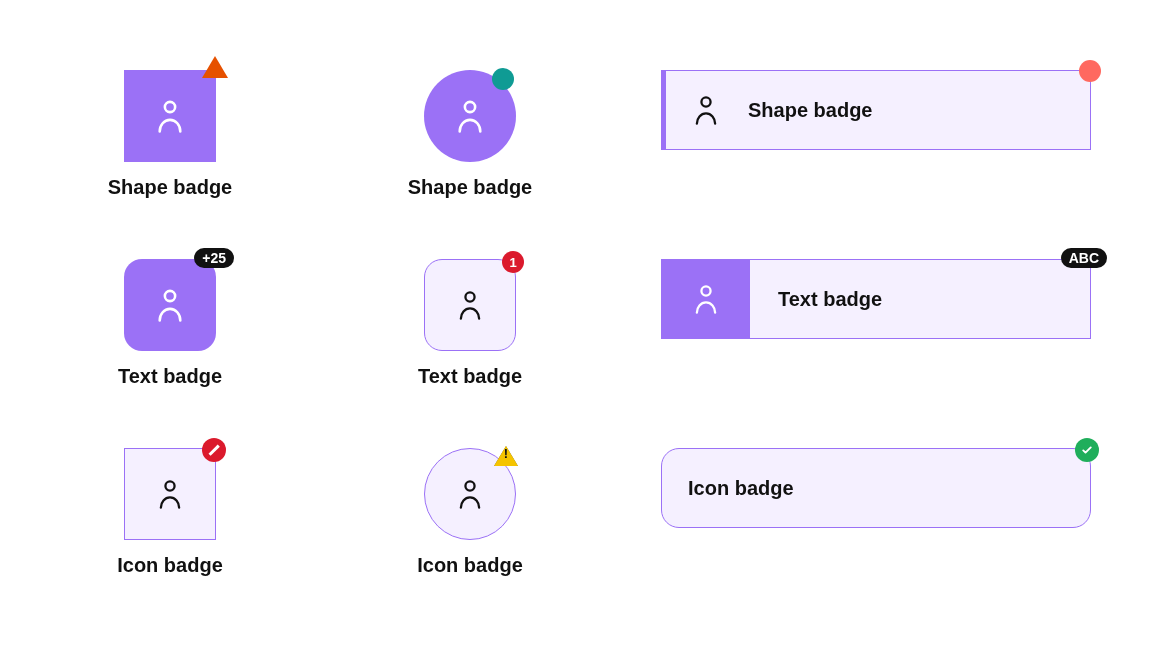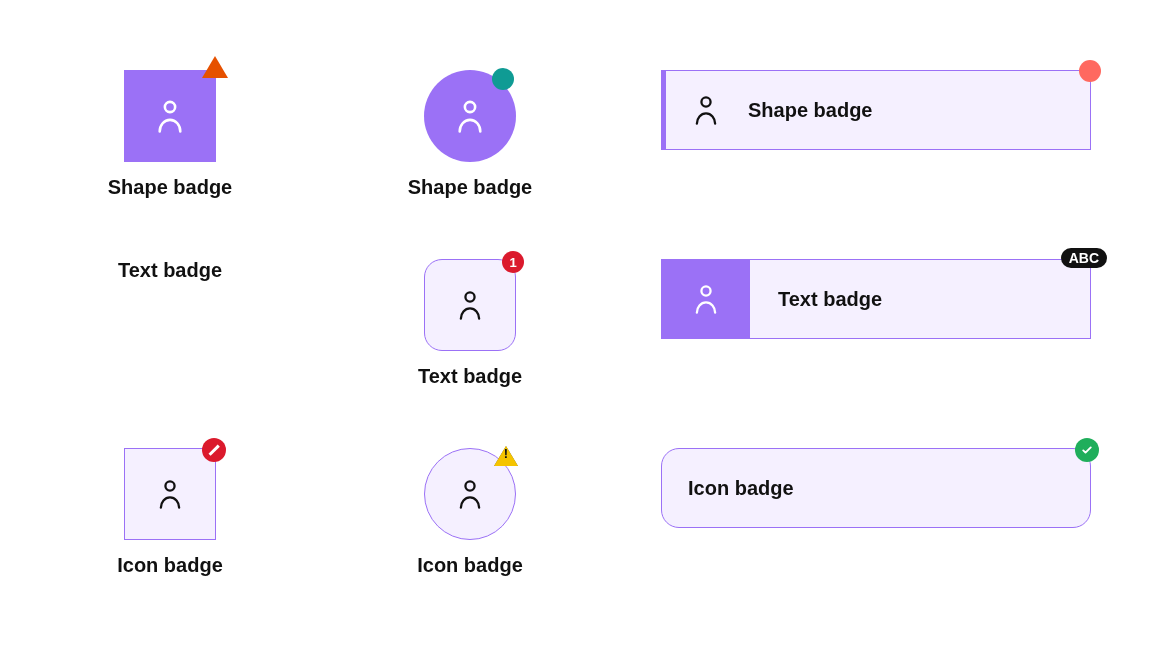--- a/index.html
+++ b/index.html
@@ -225,20 +225,29 @@
           </svg>
         <span class="bar-text">Shape badge</span>
       </div>
       <div class="badge">
           <div class="dot-coral"></div>
         </div>
     </div>
   </div>
 
   <div class="cell">
+    <div class="avatar-wrap">
+      <div class="avatar squircle-filled">
+        <svg width="32" height="36" viewBox="0 0 24 28" fill="none" stroke="#ffffff" stroke-width="2" stroke-linecap="round">
+            <circle cx="12" cy="7" r="4"></circle>
+            <path d="M4 26c0-5 3.5-9 8-9s8 4 8 9"></path>
+          </svg>
+      </div>
+      <div class="badge" style="top:-10px; right:-18px;"><span class="pill-black">+25</span></div>
+    </div>
     <div class="caption">Text badge</div>
   </div>
 
   <div class="cell">
     <div class="avatar-wrap">
       <div class="avatar squircle-outline">
         <svg width="28" height="32" viewBox="0 0 24 28" fill="none" stroke="#111" stroke-width="2" stroke-linecap="round">
             <circle cx="12" cy="7" r="4"></circle>
             <path d="M4 26c0-5 3.5-9 8-9s8 4 8 9"></path>
           </svg>

